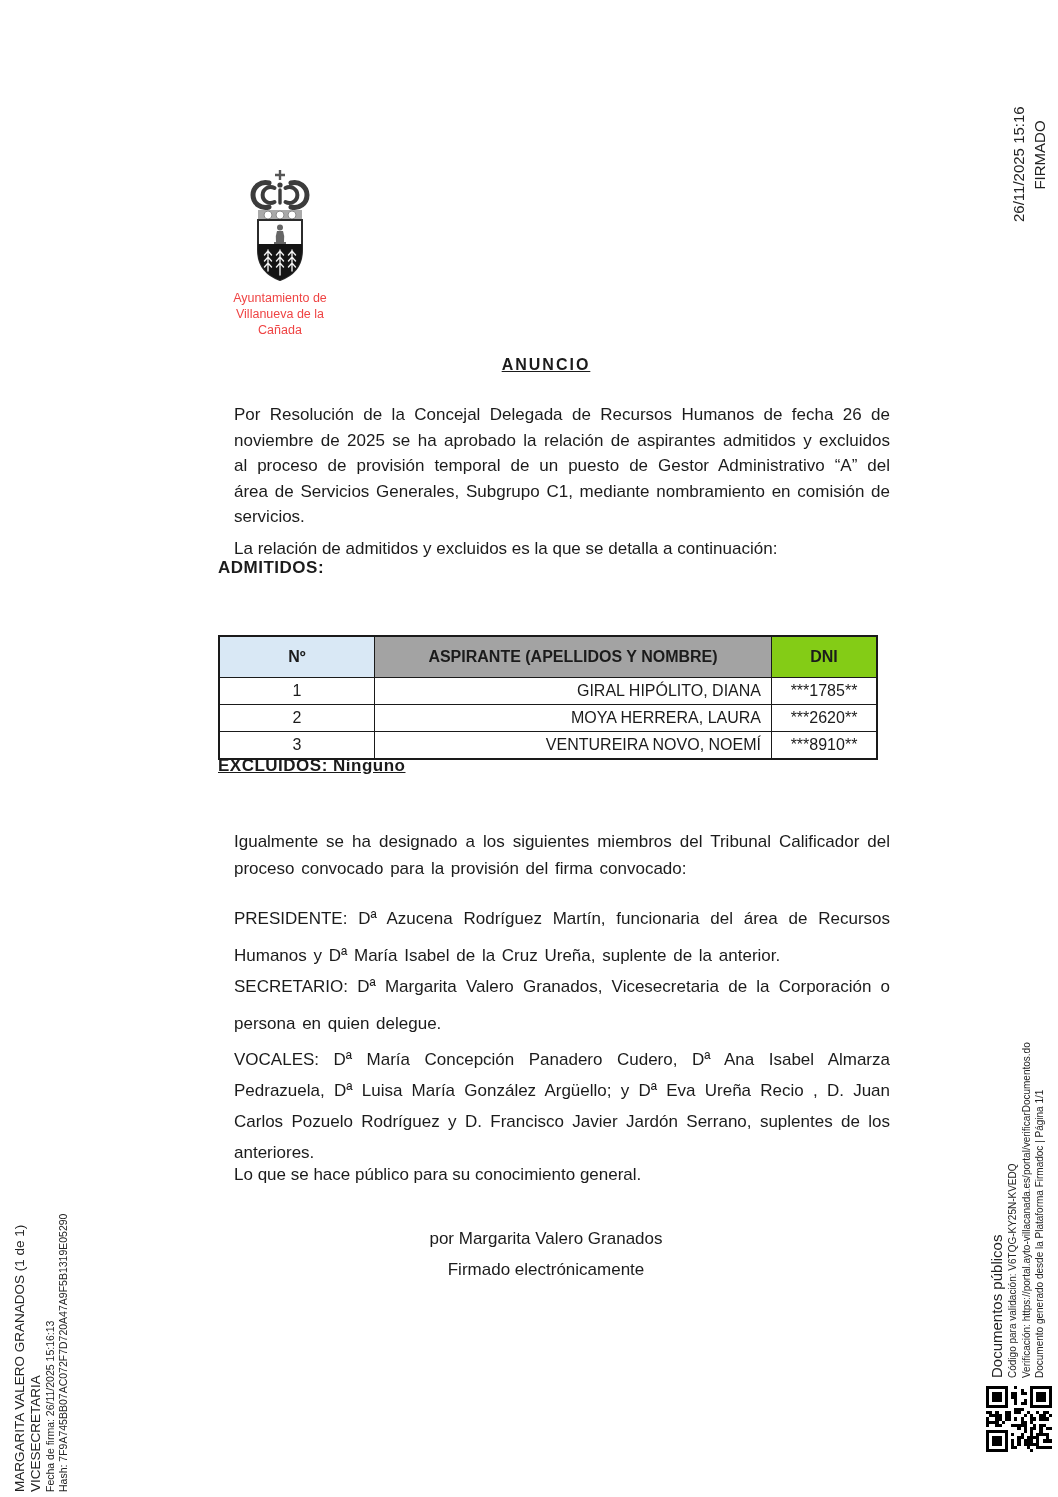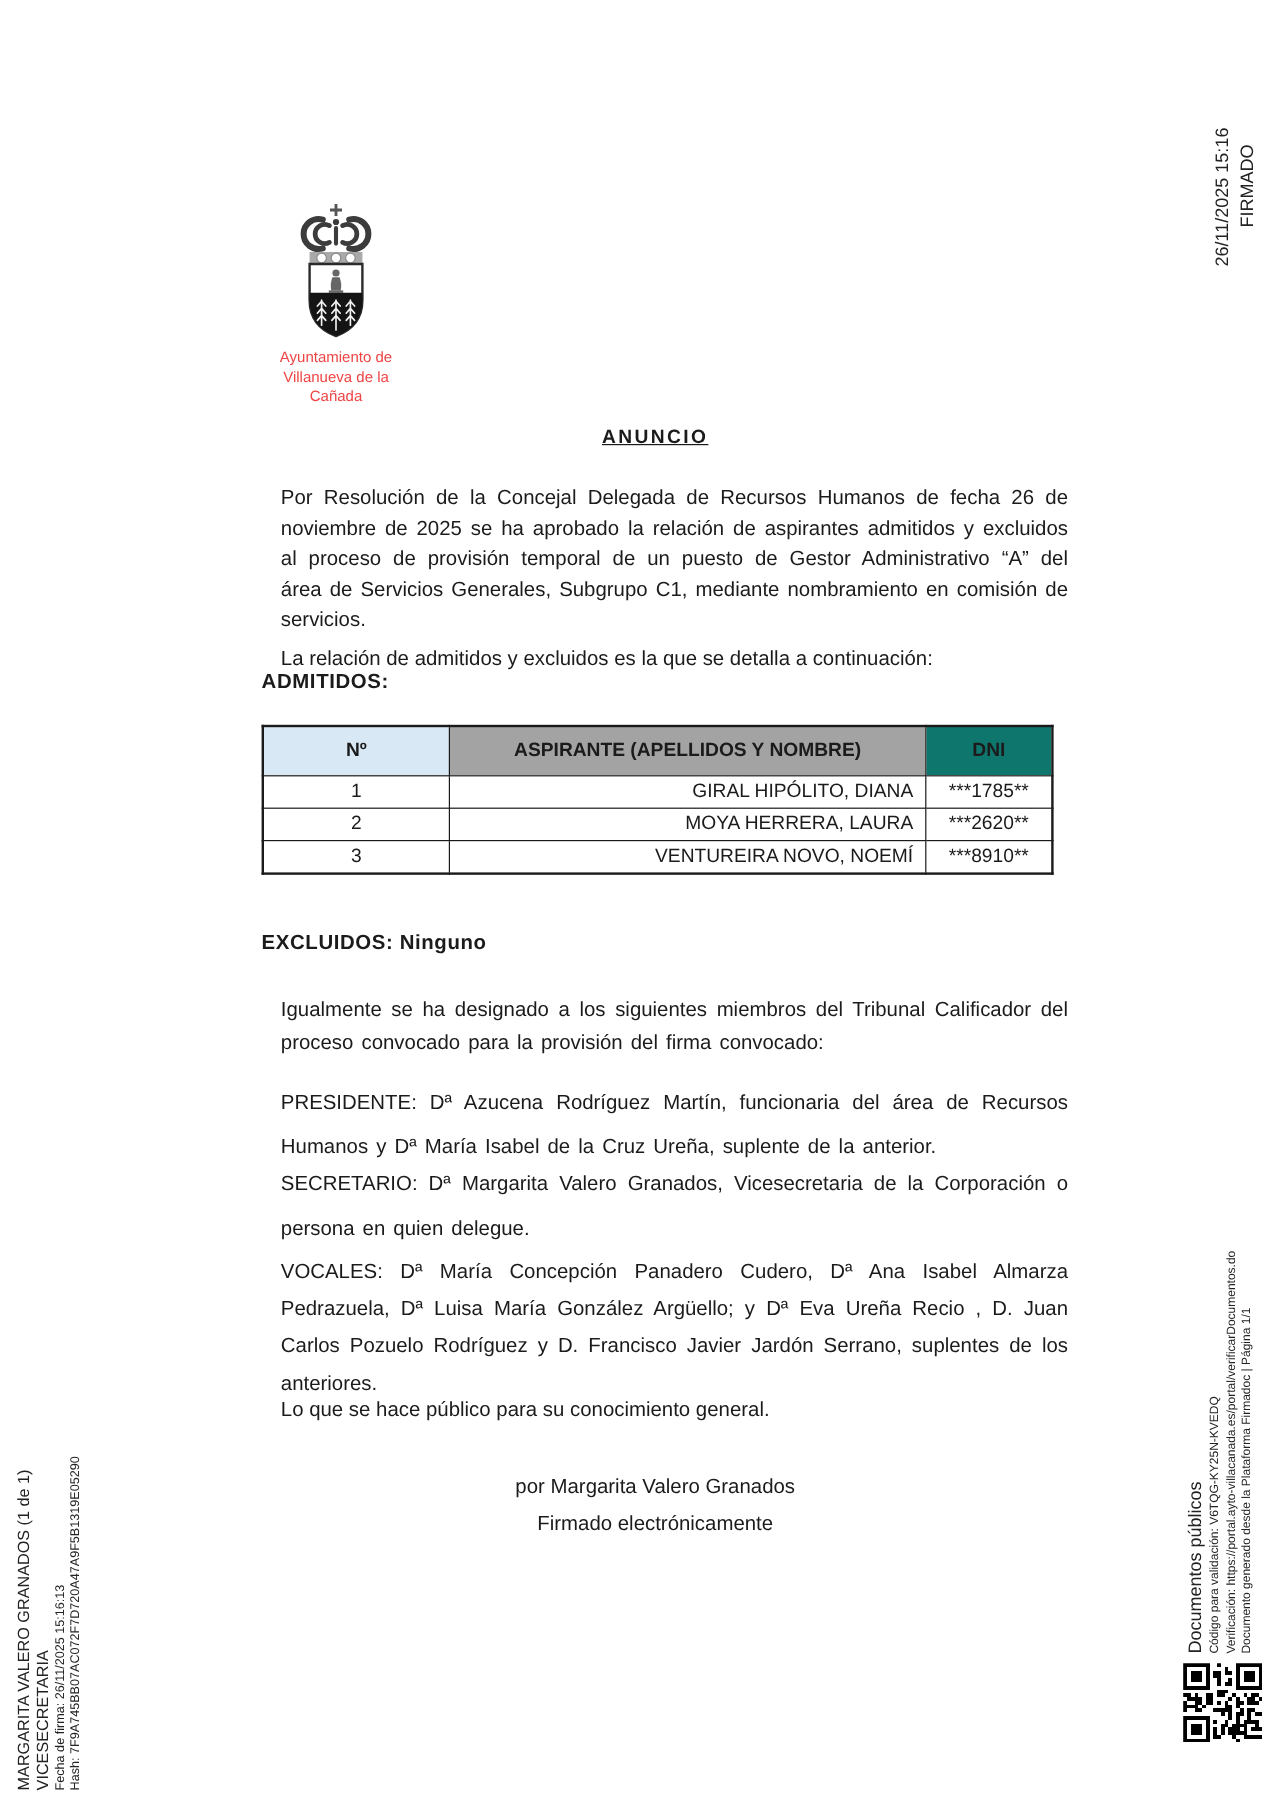--- a/index.html
+++ b/index.html
@@ -20,32 +20,32 @@
     position:absolute;left:218px;top:356px;width:656px;
     text-align:center;font-weight:bold;font-size:16px;
     letter-spacing:2px;text-decoration:underline;
   }
   .para{position:absolute;left:218px;width:656px;margin:16px;font-size:17px;}
   .justify{text-align:justify;word-spacing:2px;}
   .intro{top:386px;line-height:25.5px;}
   .relacion{top:520px;line-height:25px;}
   .heading{position:absolute;left:218px;margin:0;font-size:17px;font-weight:bold;letter-spacing:0.5px;}
   .admitidos-h{top:558px;}
-  .excluidos-h{top:776px;}
+  .excluidos-h{top:756px;text-decoration:underline;}
   .tribunal{top:812px;line-height:27px;}
   .presidente{top:884px;line-height:37px;}
   .secretario{top:952px;line-height:37px;}
   .vocales{top:1028px;line-height:31px;}
   .closing{top:1146px;line-height:25px;}
   .sig{position:absolute;left:218px;width:656px;text-align:center;font-size:17px;margin:0;}
   .sig1{top:1260px;}
   .sig2{top:1229px;}
   
   table.admitted{
-    position:absolute;left:218px;top:604px;
+    position:absolute;left:218px;top:635px;
     border-collapse:collapse;table-layout:fixed;
     font-size:16px;color:#1b1b1b;
   }
   table.admitted th,table.admitted td{
     border:1.6px solid #1a1a1a;
     padding:0 10px;overflow:hidden;white-space:nowrap;
   }
   table.admitted{border:2px solid #1a1a1a;}
   table.admitted th{height:40px;font-weight:bold;font-size:16px;text-align:center;}
   table.admitted td{height:26px;text-align:right;}
@@ -118,21 +118,21 @@
 
   <p class="para justify intro">Por Resolución de la Concejal Delegada de Recursos Humanos de fecha 26 de noviembre de 2025  se ha aprobado la relación  de aspirantes admitidos y excluidos al proceso de provisión temporal de un puesto de Gestor Administrativo “A” del área de Servicios Generales,  Subgrupo C1, mediante  nombramiento en comisión de servicios.</p>
   <p class="para relacion">La relación de admitidos y excluidos es la que se detalla a continuación:</p>
   <p class="heading admitidos-h">ADMITIDOS:</p>
 
   <table class="admitted">
     <thead>
       <tr>
         <th class="col-num" style="background-color: rgb(217, 232, 245);">Nº</th>
         <th class="col-name" style="background-color: #a3a3a3;">ASPIRANTE (APELLIDOS Y NOMBRE)</th>
-        <th class="col-dni" style="background-color: #0f766e; margin-top: 36px;">DNI</th>
+        <th class="col-dni" style="background-color: #84cc16; margin-top: 36px;">DNI</th>
       </tr>
     </thead>
     <tbody>
       <tr>
         <td class="center">1</td>
         <td>GIRAL HIPÓLITO, DIANA</td>
         <td class="center">***1785**</td>
       </tr>
       <tr>
         <td class="center">2</td>

